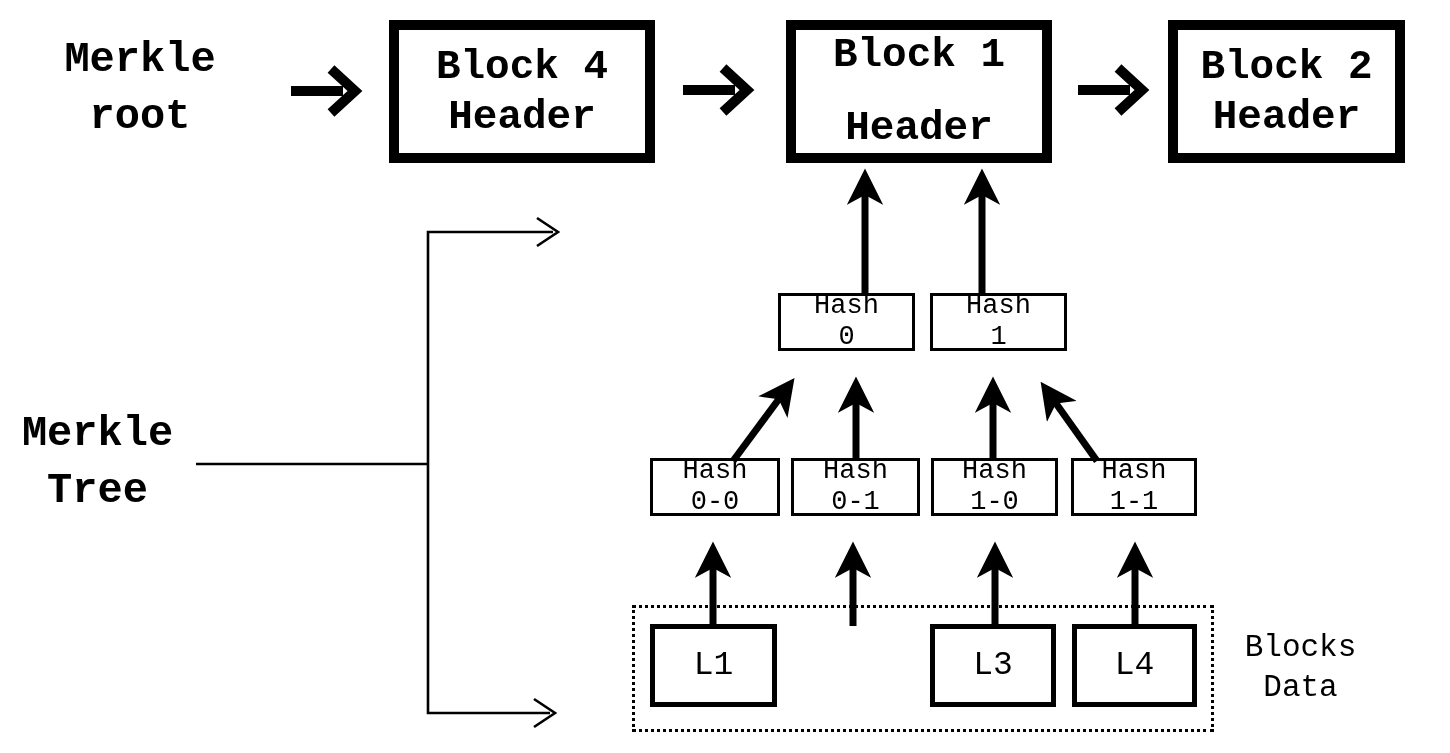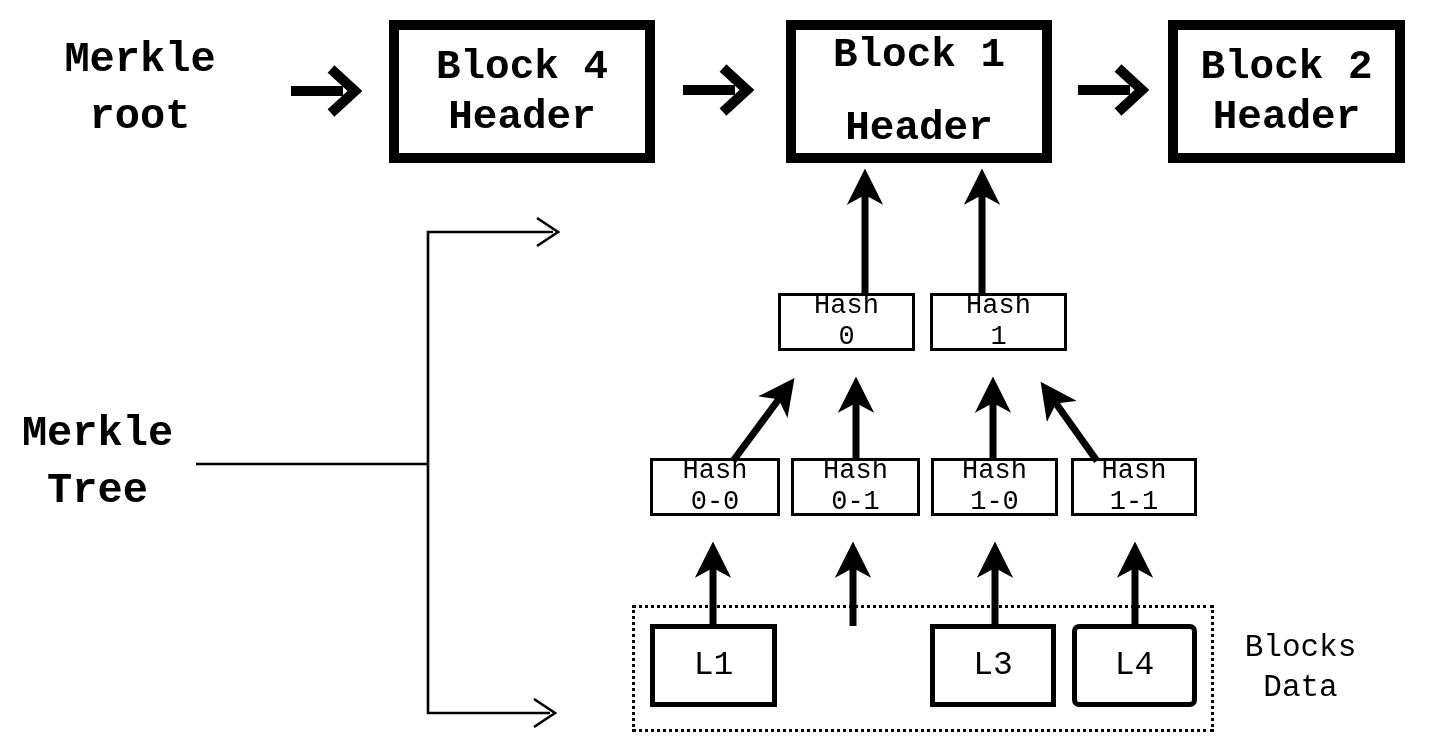--- a/index.html
+++ b/index.html
@@ -143,21 +143,21 @@
   </div>
 
   <div class="dotted-container"></div>
 
   <div class="box leaf-box" style="left:650px;">
     <div>L1</div>
   </div>
   <div class="box leaf-box" style="left:930px; width:126px;">
     <div>L3</div>
   </div>
-  <div class="box leaf-box" style="left:1072px; width:125px;border-radius:7px;">
+  <div class="box leaf-box" style="left:1072px; width:125px;">
     <div>L4</div>
   </div>
 
   <svg id="arrow-layer" viewBox="0 0 1450 753" xmlns="http://www.w3.org/2000/svg">
     <defs>
       <marker id="stealth" viewBox="0 0 12 12" refX="9.5" refY="6" markerWidth="5.2" markerHeight="5.2" orient="auto-start-reverse">
         <path d="M0 0 L12 6 L0 12 L3.2 6 Z" fill="#000000"></path>
       </marker>
     </defs>
 

